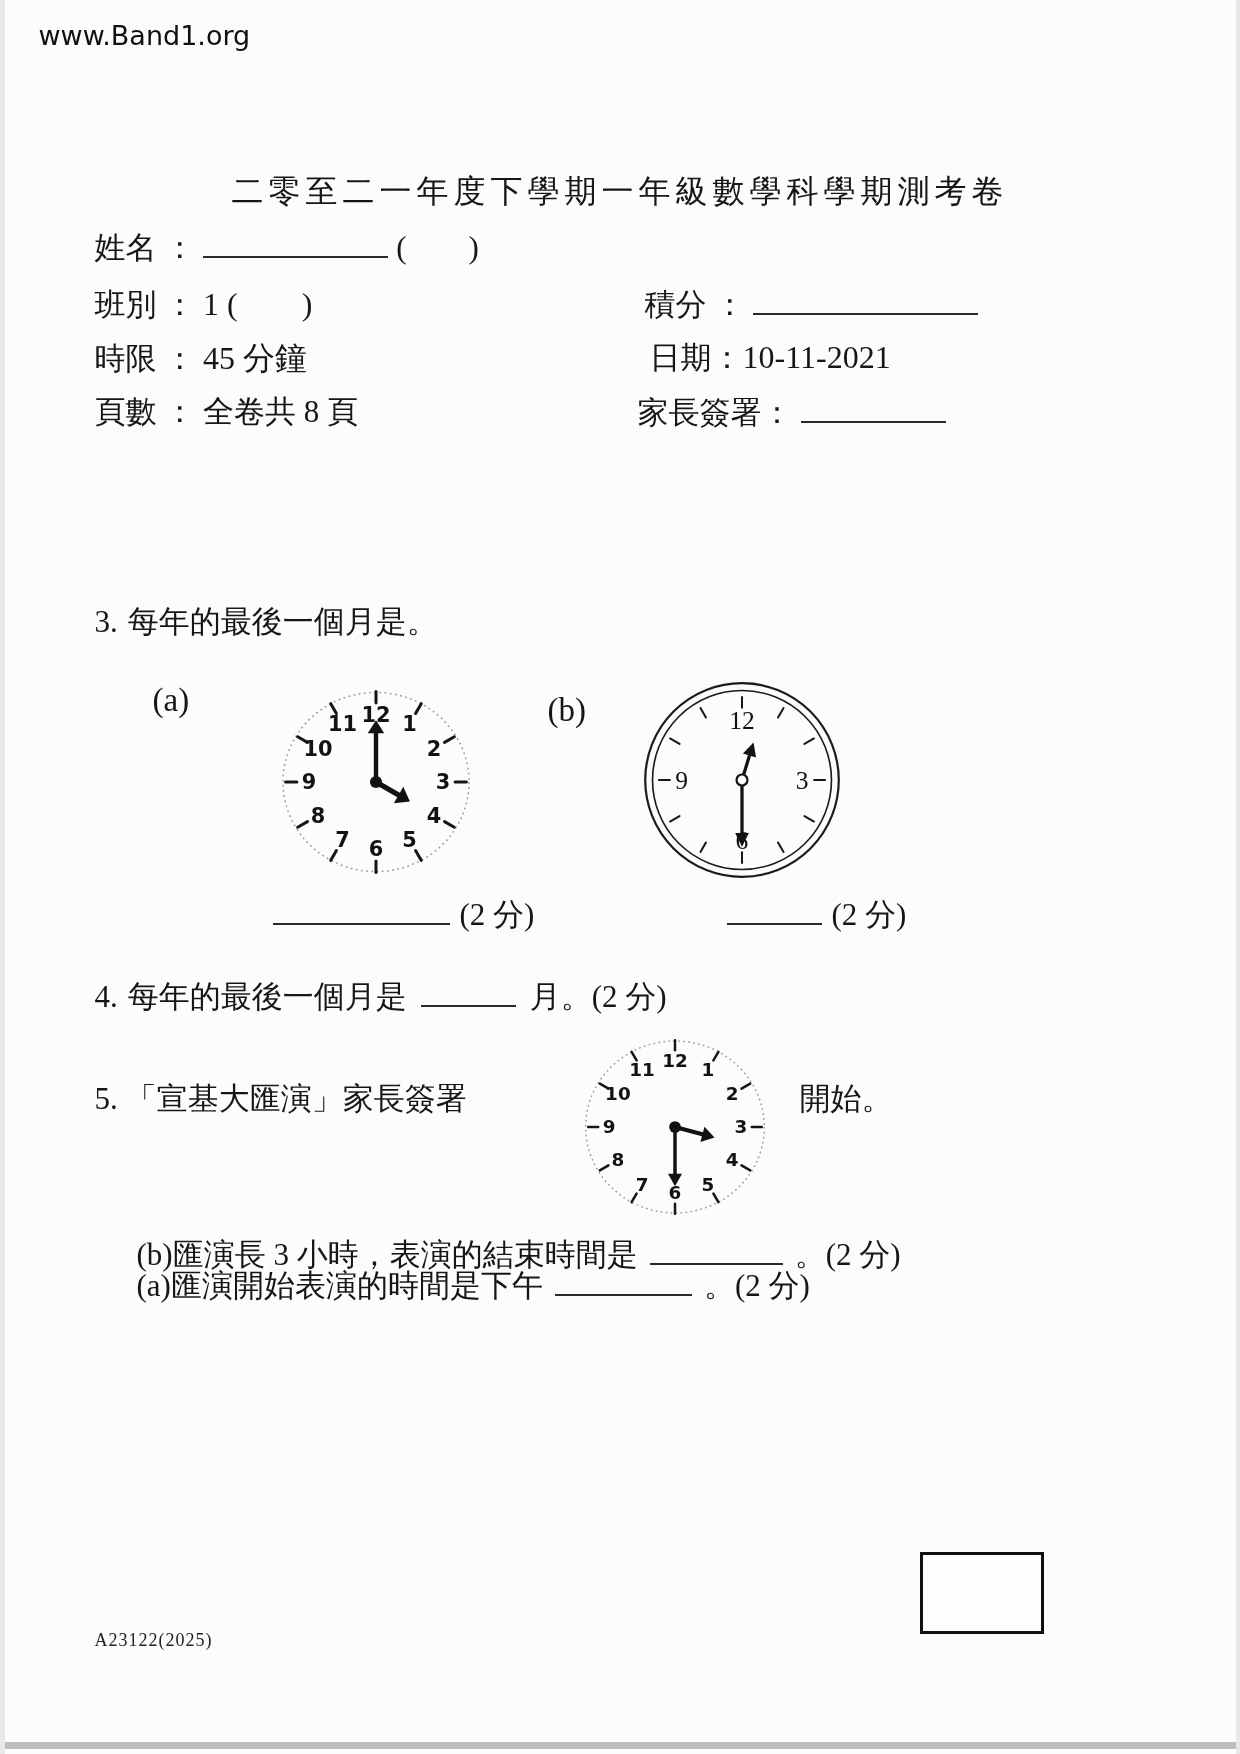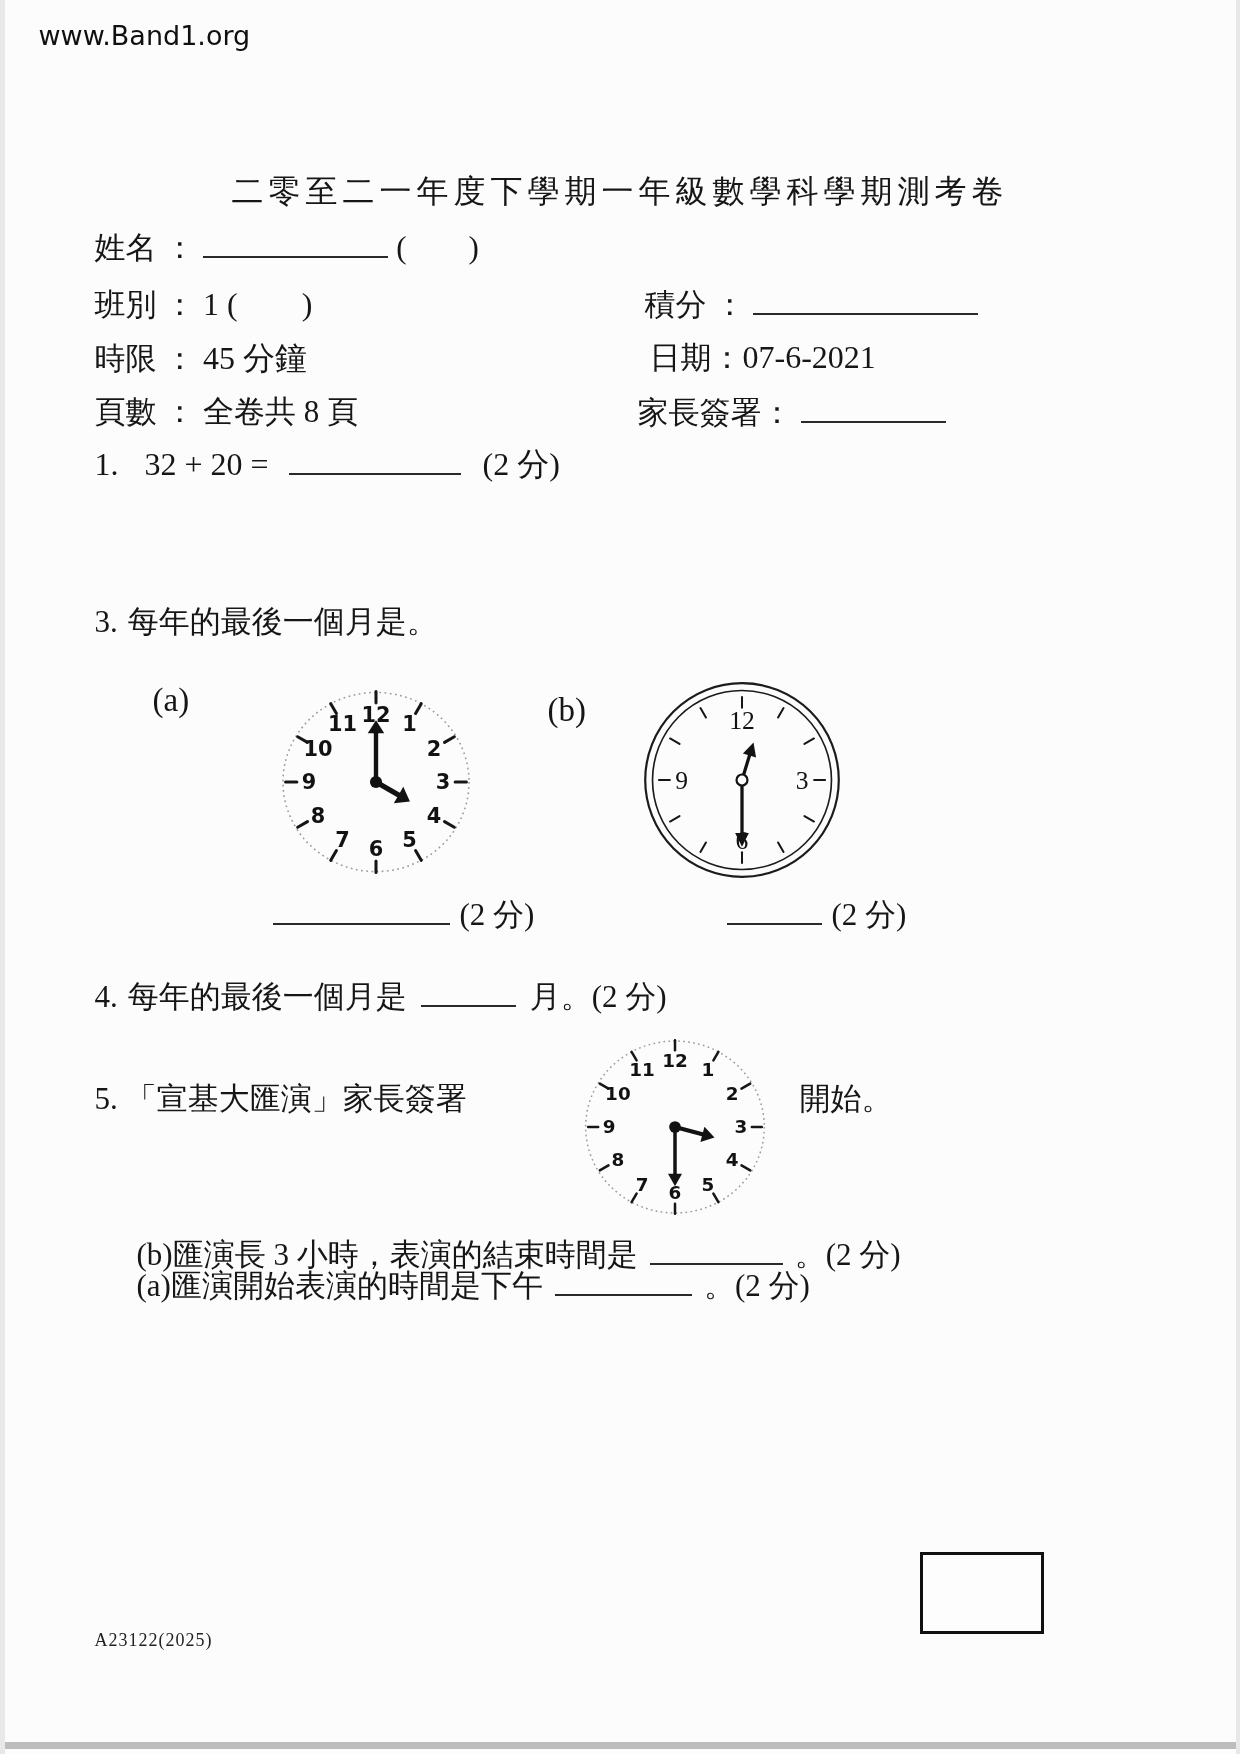--- a/index.html
+++ b/index.html
@@ -45,34 +45,31 @@
   </div>
   <div class="abs row" style="left:640px;top:283px">
     <span>積分 ：</span><span class="blank" style="width:225px"></span>
   </div>
 
   <div class="abs row" style="left:90px;top:337px">
     <span>時限 ：</span>
     <span class="num">45 分鐘</span>
   </div>
   <div class="abs row" style="left:645px;top:337px">
-    <span>日期：</span><span class="num">07-6-2021</span>
+    <span>日期：</span><span class="num">10-11-2021</span>
   </div>
 
   <div class="abs row" style="left:90px;top:391px">
     <span>頁數 ：</span>
     <span>全卷共 8 頁</span>
   </div>
   <div class="abs row" style="left:633px;top:391px">
     <span>家長簽署：</span><span class="blank" style="width:145px"></span>
   </div>
 
-  <div class="abs row num" style="left:90px;top:443px">
-    <span class="qnum">1.</span><span>32 + 20 =</span><span class="blank" style="width:172px;margin-left:20px"></span><span class="marks">(2 分)</span>
-  </div>
 
 
   <div class="abs row" style="left:90px;top:601px">
     <span style="margin-right:10px">3.</span><span>每年的最後一個月是。</span>
   </div>
 
   <div class="abs clock-label" style="left:148px;top:682px">(a)</div>
   <div class="abs clock" style="left:271px;top:682px"><svg viewBox="-115 -115 230 230" width="200" height="200">
         <ellipse cx="0" cy="0" rx="107" ry="103" fill="none" stroke="#9a9a9a" stroke-width="1.8" stroke-dasharray="2 4"></ellipse>
         <line x1="52" y1="-90.07" x2="45.5" y2="-78.81" stroke="#161616" stroke-width="3.5" stroke-linecap="round"></line>

